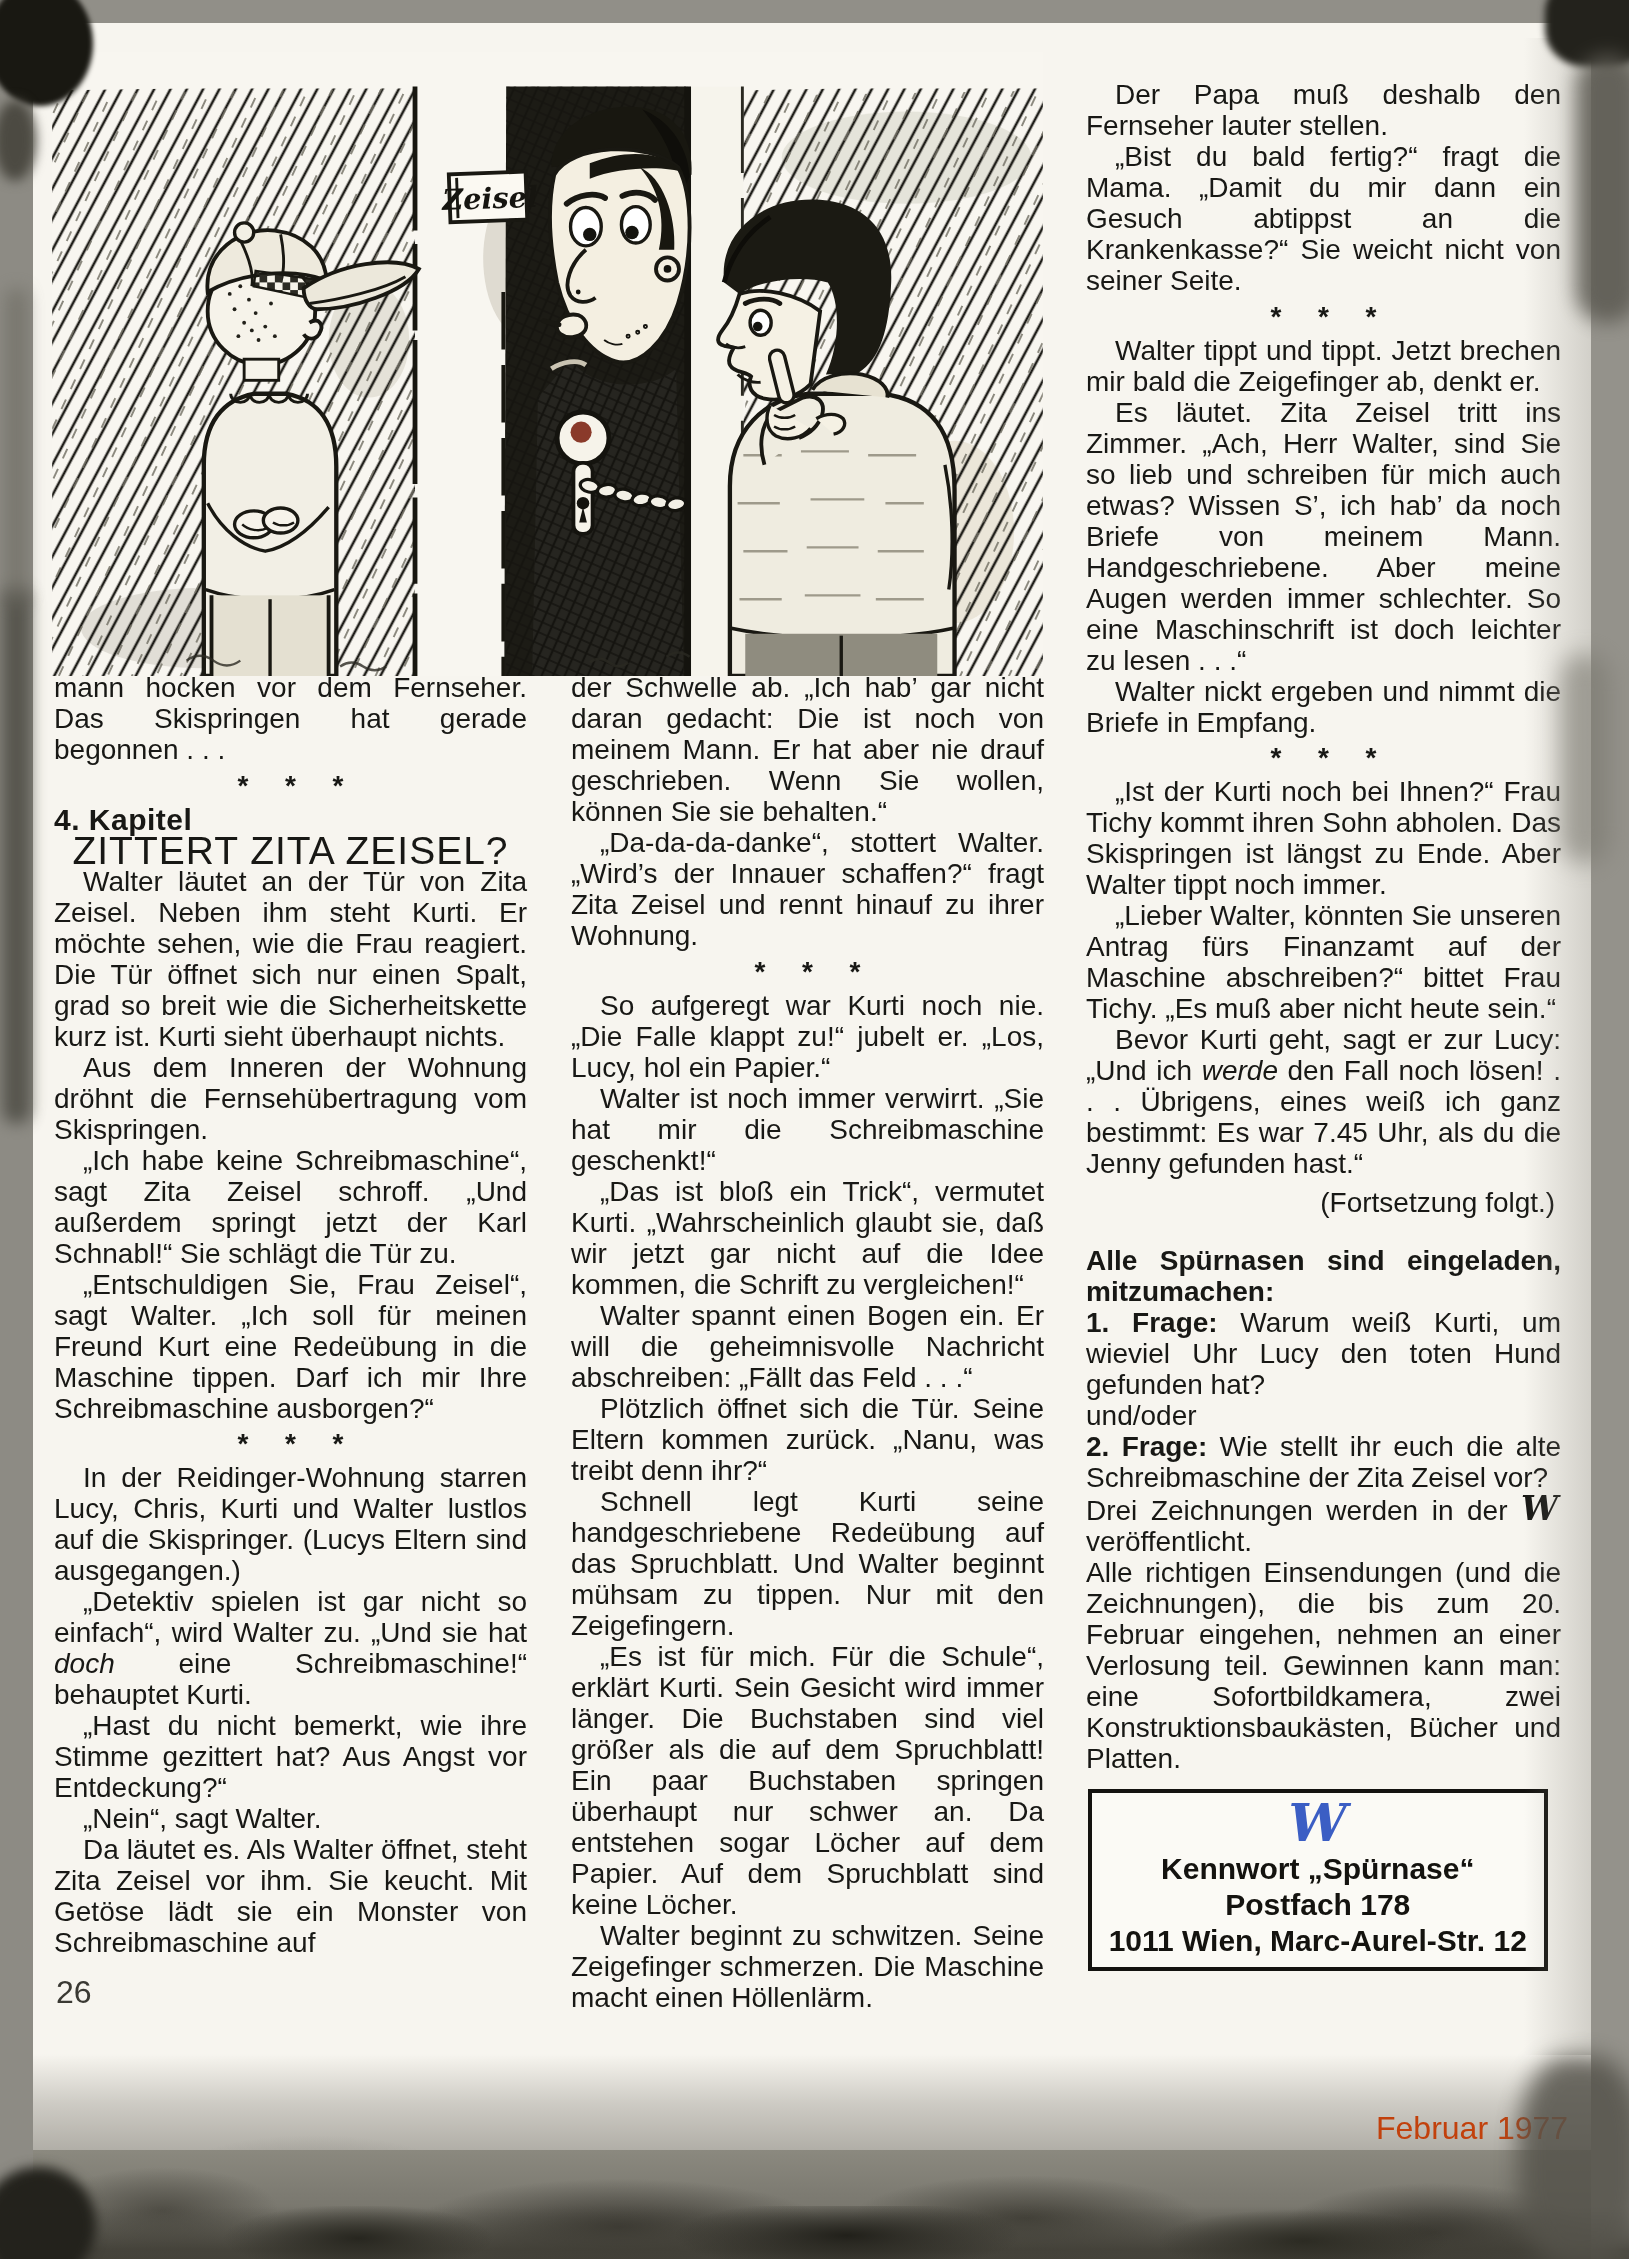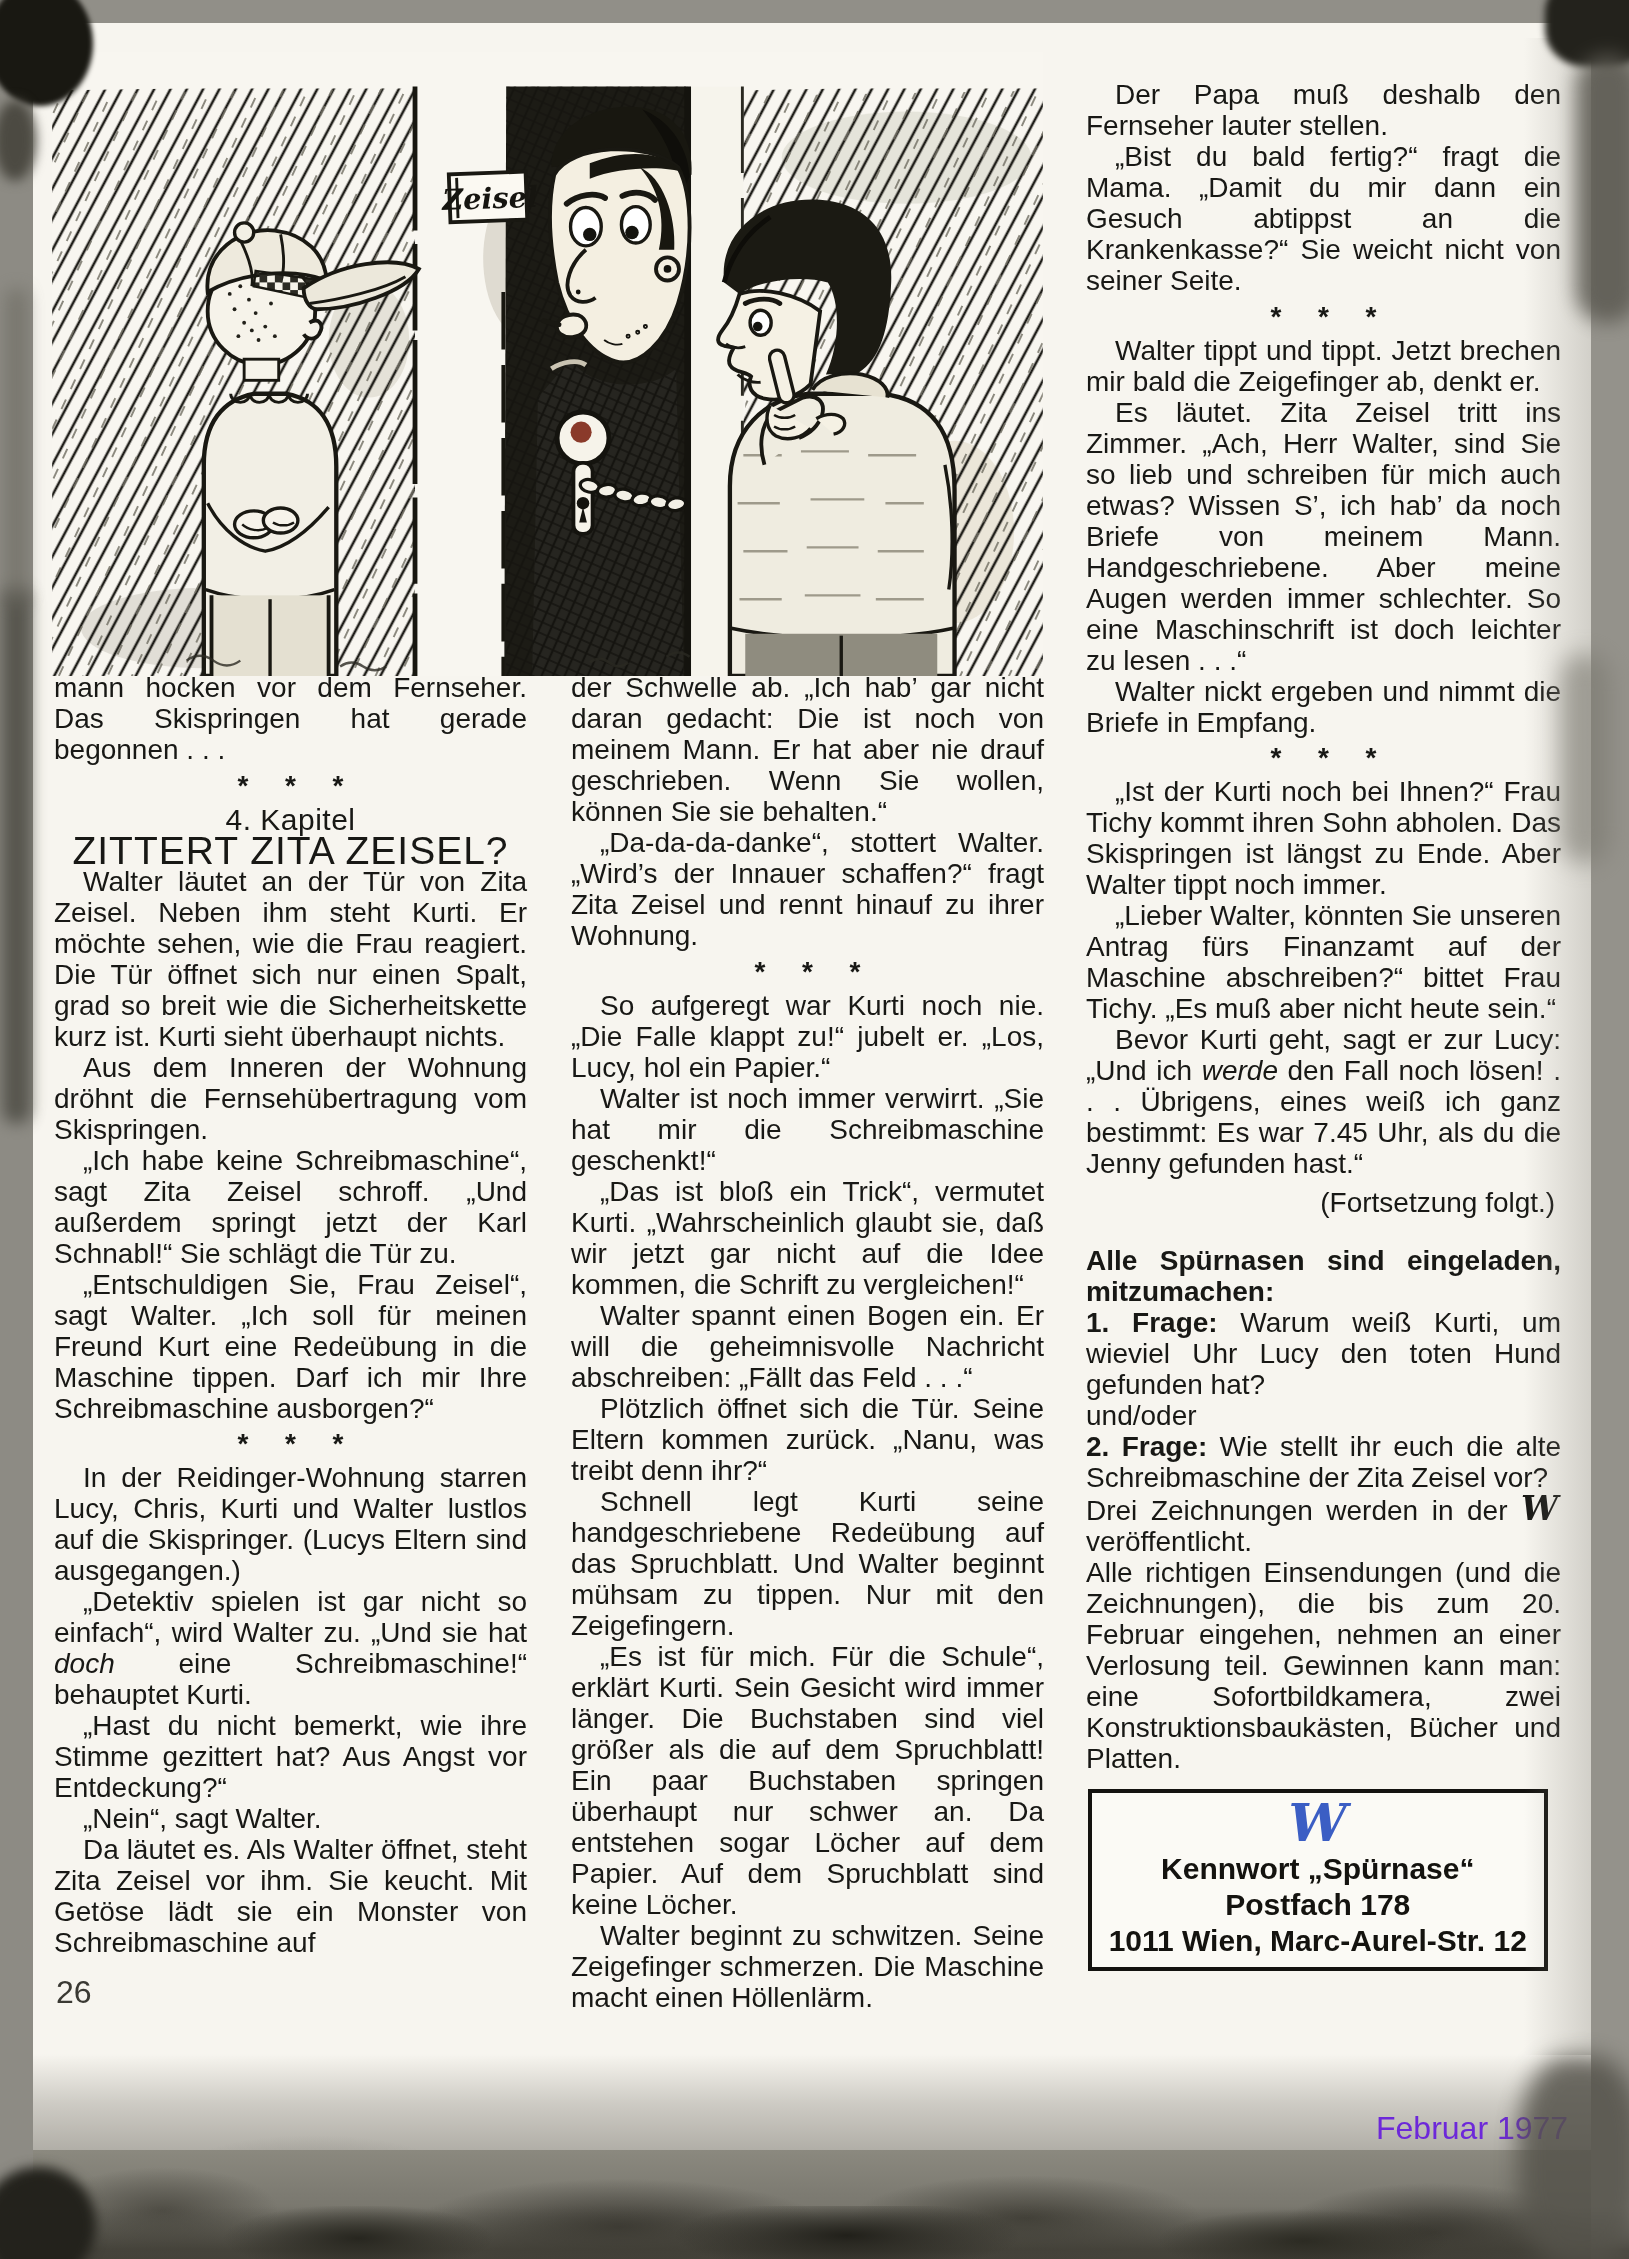--- a/index.html
+++ b/index.html
@@ -26,21 +26,21 @@
   .col3{left:1053px;top:56px;width:475px;}
   .col p{margin:0;}
   .ind{text-indent:29px;}
   .cont{text-indent:0;}
   .noind{text-indent:0;}
   .sep{
     text-align:center;text-indent:0;letter-spacing:14.4px;padding-left:14.4px;
     font-size:28px;margin:4.8px 0 2.9px 0 !important;font-weight:bold;
   }
   .kicker{
-    font-size:30px;font-weight:normal;text-align:center;
+    font-size:30px;font-weight:bold;text-align:left;
     margin:25px 0 5.8px 0;letter-spacing:0.5px;
   }
   .title{
     font-size:39px;font-weight:normal;text-align:center;
     margin:0 0 17.3px 0;letter-spacing:1px;
   }
   em{margin-top:30px;}
   .fortsetzung{text-align:right;text-indent:0;margin:7.7px 5.8px 27px 0 !important;}
   .boldhead{font-weight:bold;text-indent:0;margin-top:5.8px !important;}
   .q b{font-weight:bold;}
@@ -54,21 +54,21 @@
     margin:15.4px 13.4px 0 1.9px;border:4.8px solid #13120f;
     background:#fbfaf5;text-align:center;padding:1.9px 5.8px 7.7px 5.8px;
   }
   .wlogo{
     font-family:"DejaVu Serif", serif;font-weight:bold;font-style:italic;
     font-size:52px;line-height:56px;
   }
   .addr{font-weight:bold;font-size:30px;line-height:36px;color:#14130f;}
   
   .pgnum{position:absolute;left:23px;top:1951px;font-size:32px;color:#3a3933;z-index:2;}
-  .issue{position:absolute;left:1343px;top:2087px;font-size:32px;color:#6d28d9;z-index:2;}
+  .issue{position:absolute;left:1343px;top:2087px;font-size:32px;color:#c2410c;z-index:2;}
   
   .illus{position:absolute;left:19px;top:29px;z-index:2;}
   
   .art{position:absolute;pointer-events:none;}
   .wash-bottom{
     left:0;right:0;top:2031px;height:206px;z-index:3;
     background:
       radial-gradient(211px 67px at 18% 62%, rgba(110,108,99,.35), rgba(110,108,99,0) 70%),
       radial-gradient(327px 77px at 55% 75%, rgba(95,93,85,.4), rgba(95,93,85,0) 72%),
       radial-gradient(250px 58px at 85% 70%, rgba(105,102,94,.35), rgba(105,102,94,0) 70%),

